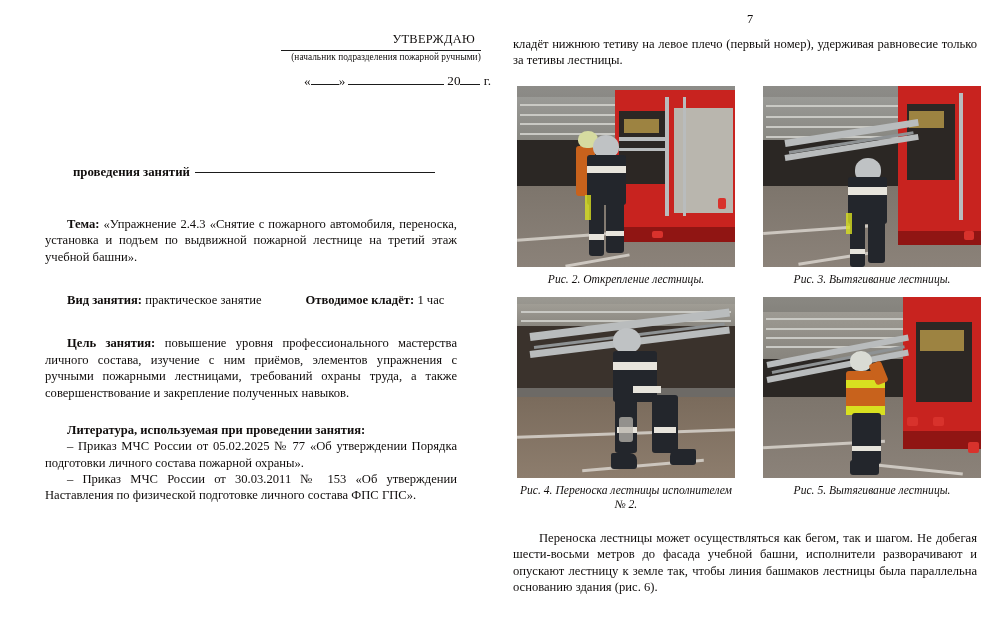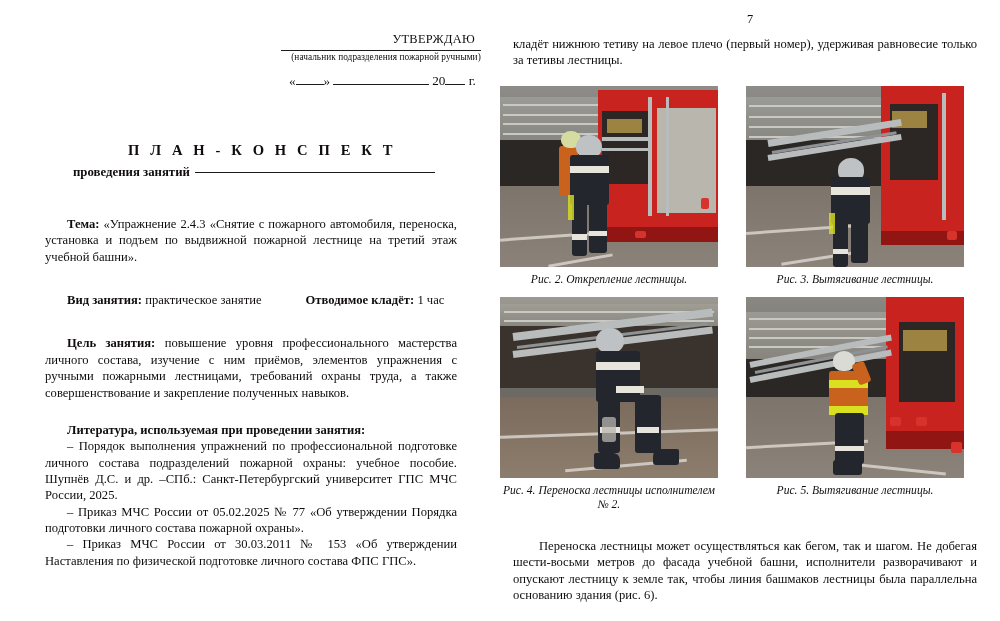--- a/index.html
+++ b/index.html
@@ -56,21 +56,21 @@
   .approve-caption {
     display: block;
     font-size: 9.3px;
     margin-top: 1px;
     letter-spacing: 0.05px;
     white-space: nowrap;
   }
   .date-line {
     margin-top: 11px;
     font-size: 13.2px;
-    text-align: left;
+    text-align: right;
     padding-left: 8px;
     white-space: nowrap;
   }
   .blank-s { display: inline-block; border-bottom: 1px solid #1b1b1b; }
   .b-day { width: 28px; }
   .b-month { width: 96px; margin: 0 3px; }
   .b-year { width: 20px; }
 
   .doc-title {
     position: absolute;
@@ -140,21 +140,21 @@
     top: 36px;
     width: 464px;
     font-size: 12.6px;
     line-height: 1.30;
     text-align: justify;
   }
   .rtext-top p { margin: 0; }
 
   .photo-grid {
     position: absolute;
-    left: 0;
+    left: 17px;
     top: 86px;
     width: 464px;
   }
   .photo-row {
     display: flex;
     justify-content: space-between;
   }
   .photo-cell { width: 218px; }
   .photo-frame {
     width: 218px;
@@ -174,21 +174,20 @@
   .row-gap { height: 10px; }
 
   .rtext-bottom {
     position: absolute;
     left: 13px;
     top: 530px;
     width: 464px;
     font-size: 12.6px;
     line-height: 1.30;
     text-align: justify;
-    margin-top: 8px;
   }
   .rtext-bottom p { margin: 0; text-indent: 26px; }
 
   
   .scene { position: absolute; inset: 0; }
   .sky      { position:absolute; left:0; top:0; width:100%; height:34%; background:linear-gradient(180deg,#8d8c88,#7d7b77); }
   .railing  { position:absolute; left:0; top:6%; width:62%; height:26%; background:linear-gradient(180deg,#9a9a96,#86857f); }
   .rail-bar { position:absolute; left:2%; width:96%; height:2px; background:#c9c9c4; }
   .tunnel   { position:absolute; left:0; top:30%; width:62%; height:27%; background:#2b2724; }
   .ground   { position:absolute; left:0; bottom:0; width:100%; height:45%; background:linear-gradient(180deg,#7d756c,#8b8279); }
@@ -217,21 +216,20 @@
     <div class="approve-block">
       <span class="approve-word">УТВЕРЖДАЮ</span>
       <hr class="approve-rule">
       <span class="approve-caption">(начальник подразделения пожарной ручными)</span>
 
       <div class="date-line">
         <span>«</span><span class="blank-s b-day"></span><span>»</span><span class="blank-s b-month"></span><span>20</span><span class="blank-s b-year"></span> <span>г.</span>
       </div>
     </div>
 
-    <div class="doc-title">П Л А Н - К О Н С П Е К Т</div>
 
     <div class="subtitle-row">
       <span>проведения занятий</span><span class="subtitle-rule"></span>
     </div>
 
     <div class="body-col">
 
       <p class="ind">
         <span class="b">Тема:</span>
         <span>«Упражнение 2.4.3 «Снятие с пожарного автомобиля, переноска, установка и подъем по выдвижной пожарной лестнице на третий этаж учебной башни».</span>
@@ -251,21 +249,20 @@
 
       <p class="ind">
         <span class="b">Цель занятия:</span>
         <span>повышение уровня профессионального мастерства личного состава, изучение с ним приёмов, элементов упражнения с ручными пожарными лестницами, требований охраны труда, а также совершенствование и закрепление полученных навыков.</span>
       </p>
 
       <div class="gap-md"></div>
 
       <p class="lit-head">Литература, используемая при проведении занятия:</p>
 
-      <p class="lit-item">– Порядок выполнения упражнений по профессиональной подготовке личного состава подразделений пожарной охраны: учебное пособие. Шупнёв Д.С. и др. –СПб.: Санкт-Петербургский университет ГПС МЧС России, 2025.</p>
       <p class="lit-item">– Приказ МЧС России от 05.02.2025 № 77 «Об утверждении Порядка подготовки личного состава пожарной охраны».</p>
       <p class="lit-item">– Приказ МЧС России от 30.03.2011 № 153 «Об утверждении Наставления по физической подготовке личного состава ФПС ГПС».</p>
     </div>
   </div>
 
   <div class="page-right">
 
     <div class="page-number">7</div>
 
     <div class="rtext-top">

